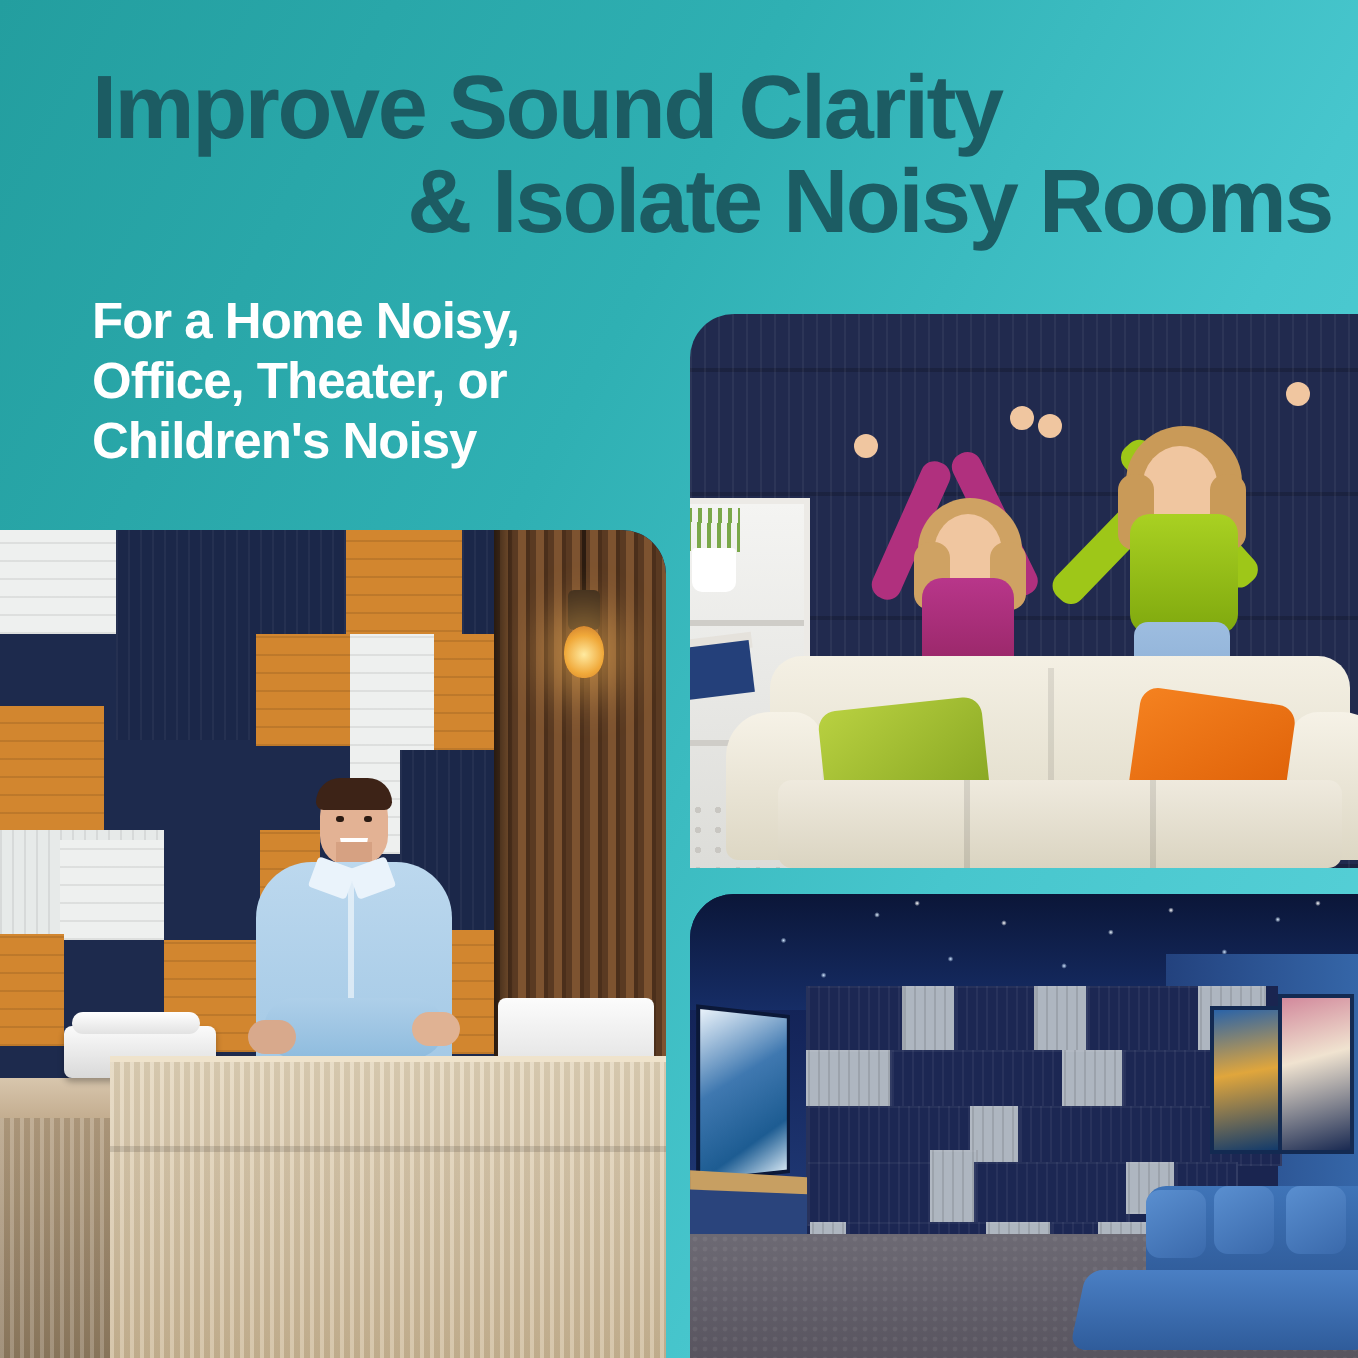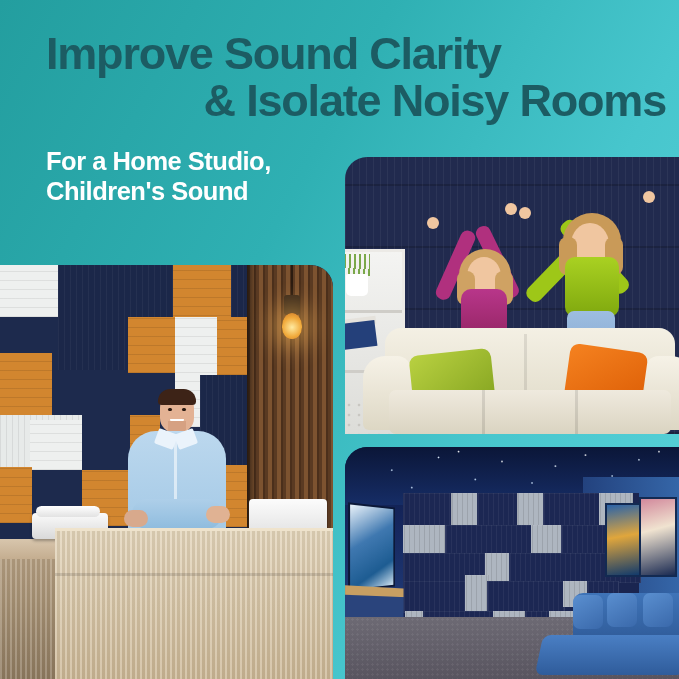--- a/index.html
+++ b/index.html
@@ -212,22 +212,23 @@
 <body>
 
 <div id="poster">
 
   <div class="copy">
     <h1 class="headline">
       <span class="l1">Improve Sound Clarity</span>
       <span class="l2">&amp; Isolate Noisy Rooms</span>
     </h1>
     <p class="subhead">
-      <span>For a Home Studio,</span>
-      <span>Children's Sound</span>
+      <span>For a Home Noisy,</span>
+      <span>Office, Theater, or</span>
+      <span>Children's Noisy</span>
     </p>
   </div>
 
   <div class="photo p-left">
     <div class="fill lf-wall">
 
       <div class="pnl white" style="left:0px;top:0px;width:58px;height:52px;"></div>
       <div class="pnl navy" style="left:58px;top:0px;width:115px;height:105px;"></div>
       <div class="pnl orange" style="left:173px;top:0px;width:58px;height:105px;"></div>
       <div class="pnl navy" style="left:231px;top:0px;width:44px;height:52px;"></div>

